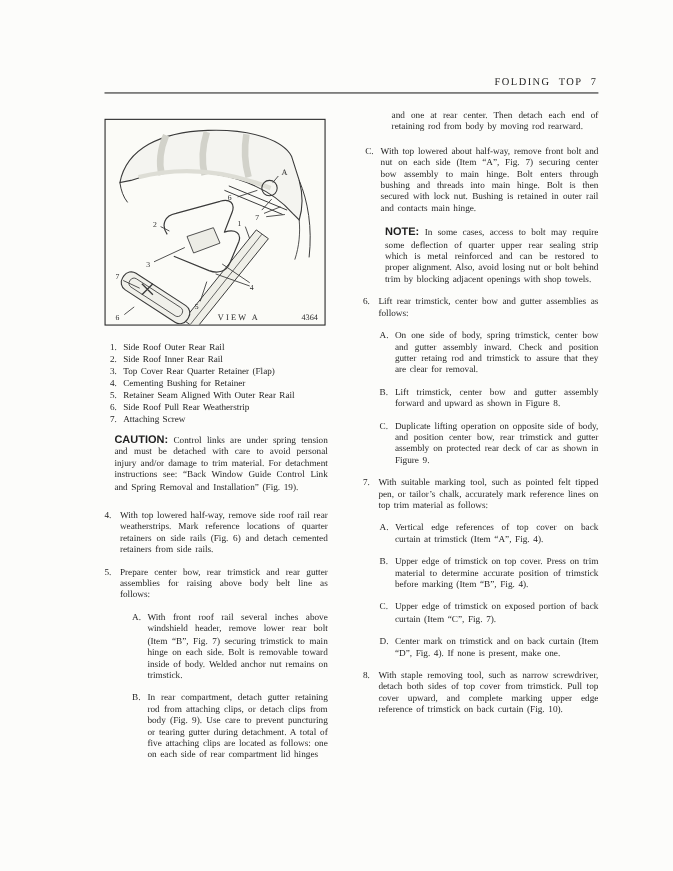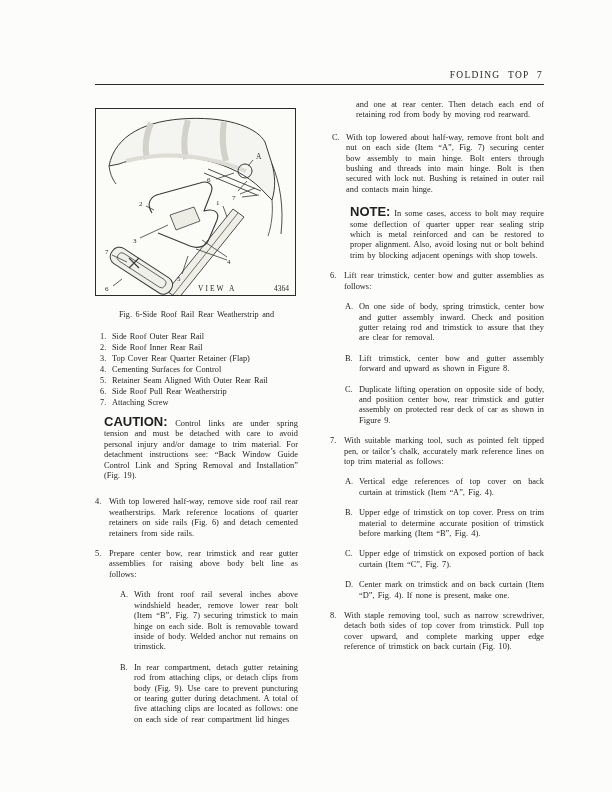--- a/index.html
+++ b/index.html
@@ -32,21 +32,21 @@
   .fig-caption{
     margin-top:14px;text-align:center;
     font-size:8.2px;line-height:10px;word-spacing:1.6px;color:#262626;
   }
   .legend{margin-top:11px;padding-left:5px;font-size:8.3px;line-height:11px;}
   .legend-item{display:flex;}
   .legend-num{flex:none;width:12px;}
   .legend-text{flex:1;word-spacing:1px;}
 
   .para{font-size:8.4px;line-height:10.4px;text-align:justify;word-spacing:1.2px;}
-  .b-label{font-family:"Liberation Sans", sans-serif;font-weight:700;font-size:13px;}
+  .b-label{font-family:"Liberation Sans", sans-serif;font-weight:700;font-size:10px;}
 
   .caution{margin:9px 0 16px 9px;}
   .step{display:flex;margin-top:10px;}
   .step .marker{flex:none;width:14px;}
   .step .text{flex:1;text-align:justify;}
 
   .sub-left{margin-left:25px;}
   .cont{margin-left:26px;margin-top:4px;}
   .sub-5c{margin-left:2px;margin-top:12px;}
   .note{margin:12px 0 0 20px;}
@@ -110,39 +110,38 @@
           <text class="fig-label" x="131" y="155" font-size="7">4</text>
           <text class="fig-label" x="81" y="172" font-size="7">5</text>
           <text class="fig-label" x="9" y="145" font-size="7">7</text>
           <text class="fig-label" x="9" y="182" font-size="7">6</text>
           <text class="fig-label" x="102" y="182" font-size="7.5" letter-spacing="2">VIEW A</text>
           <text class="fig-label" x="193" y="182" font-size="7.5" text-anchor="end">4364</text>
         </svg>
       </div>
 
       <div class="fig-caption">
-        <div>Fig. 6-Side Roof Rail Rear Weatherstrip and</div>
       </div>
 
       <div class="legend">
         <div class="legend-item">
             <span class="legend-num">1.</span>
             <span class="legend-text">Side Roof Outer Rear Rail</span>
           </div>
         <div class="legend-item">
             <span class="legend-num">2.</span>
             <span class="legend-text">Side Roof Inner Rear Rail</span>
           </div>
         <div class="legend-item">
             <span class="legend-num">3.</span>
             <span class="legend-text">Top Cover Rear Quarter Retainer (Flap)</span>
           </div>
         <div class="legend-item">
             <span class="legend-num">4.</span>
-            <span class="legend-text">Cementing Surfaces for Control</span>
+            <span class="legend-text">Cementing Bushing for Retainer</span>
           </div>
         <div class="legend-item">
             <span class="legend-num">5.</span>
             <span class="legend-text">Retainer Seam Aligned With Outer Rear Rail</span>
           </div>
         <div class="legend-item">
             <span class="legend-num">6.</span>
             <span class="legend-text">Side Roof Pull Rear Weatherstrip</span>
           </div>
         <div class="legend-item">

